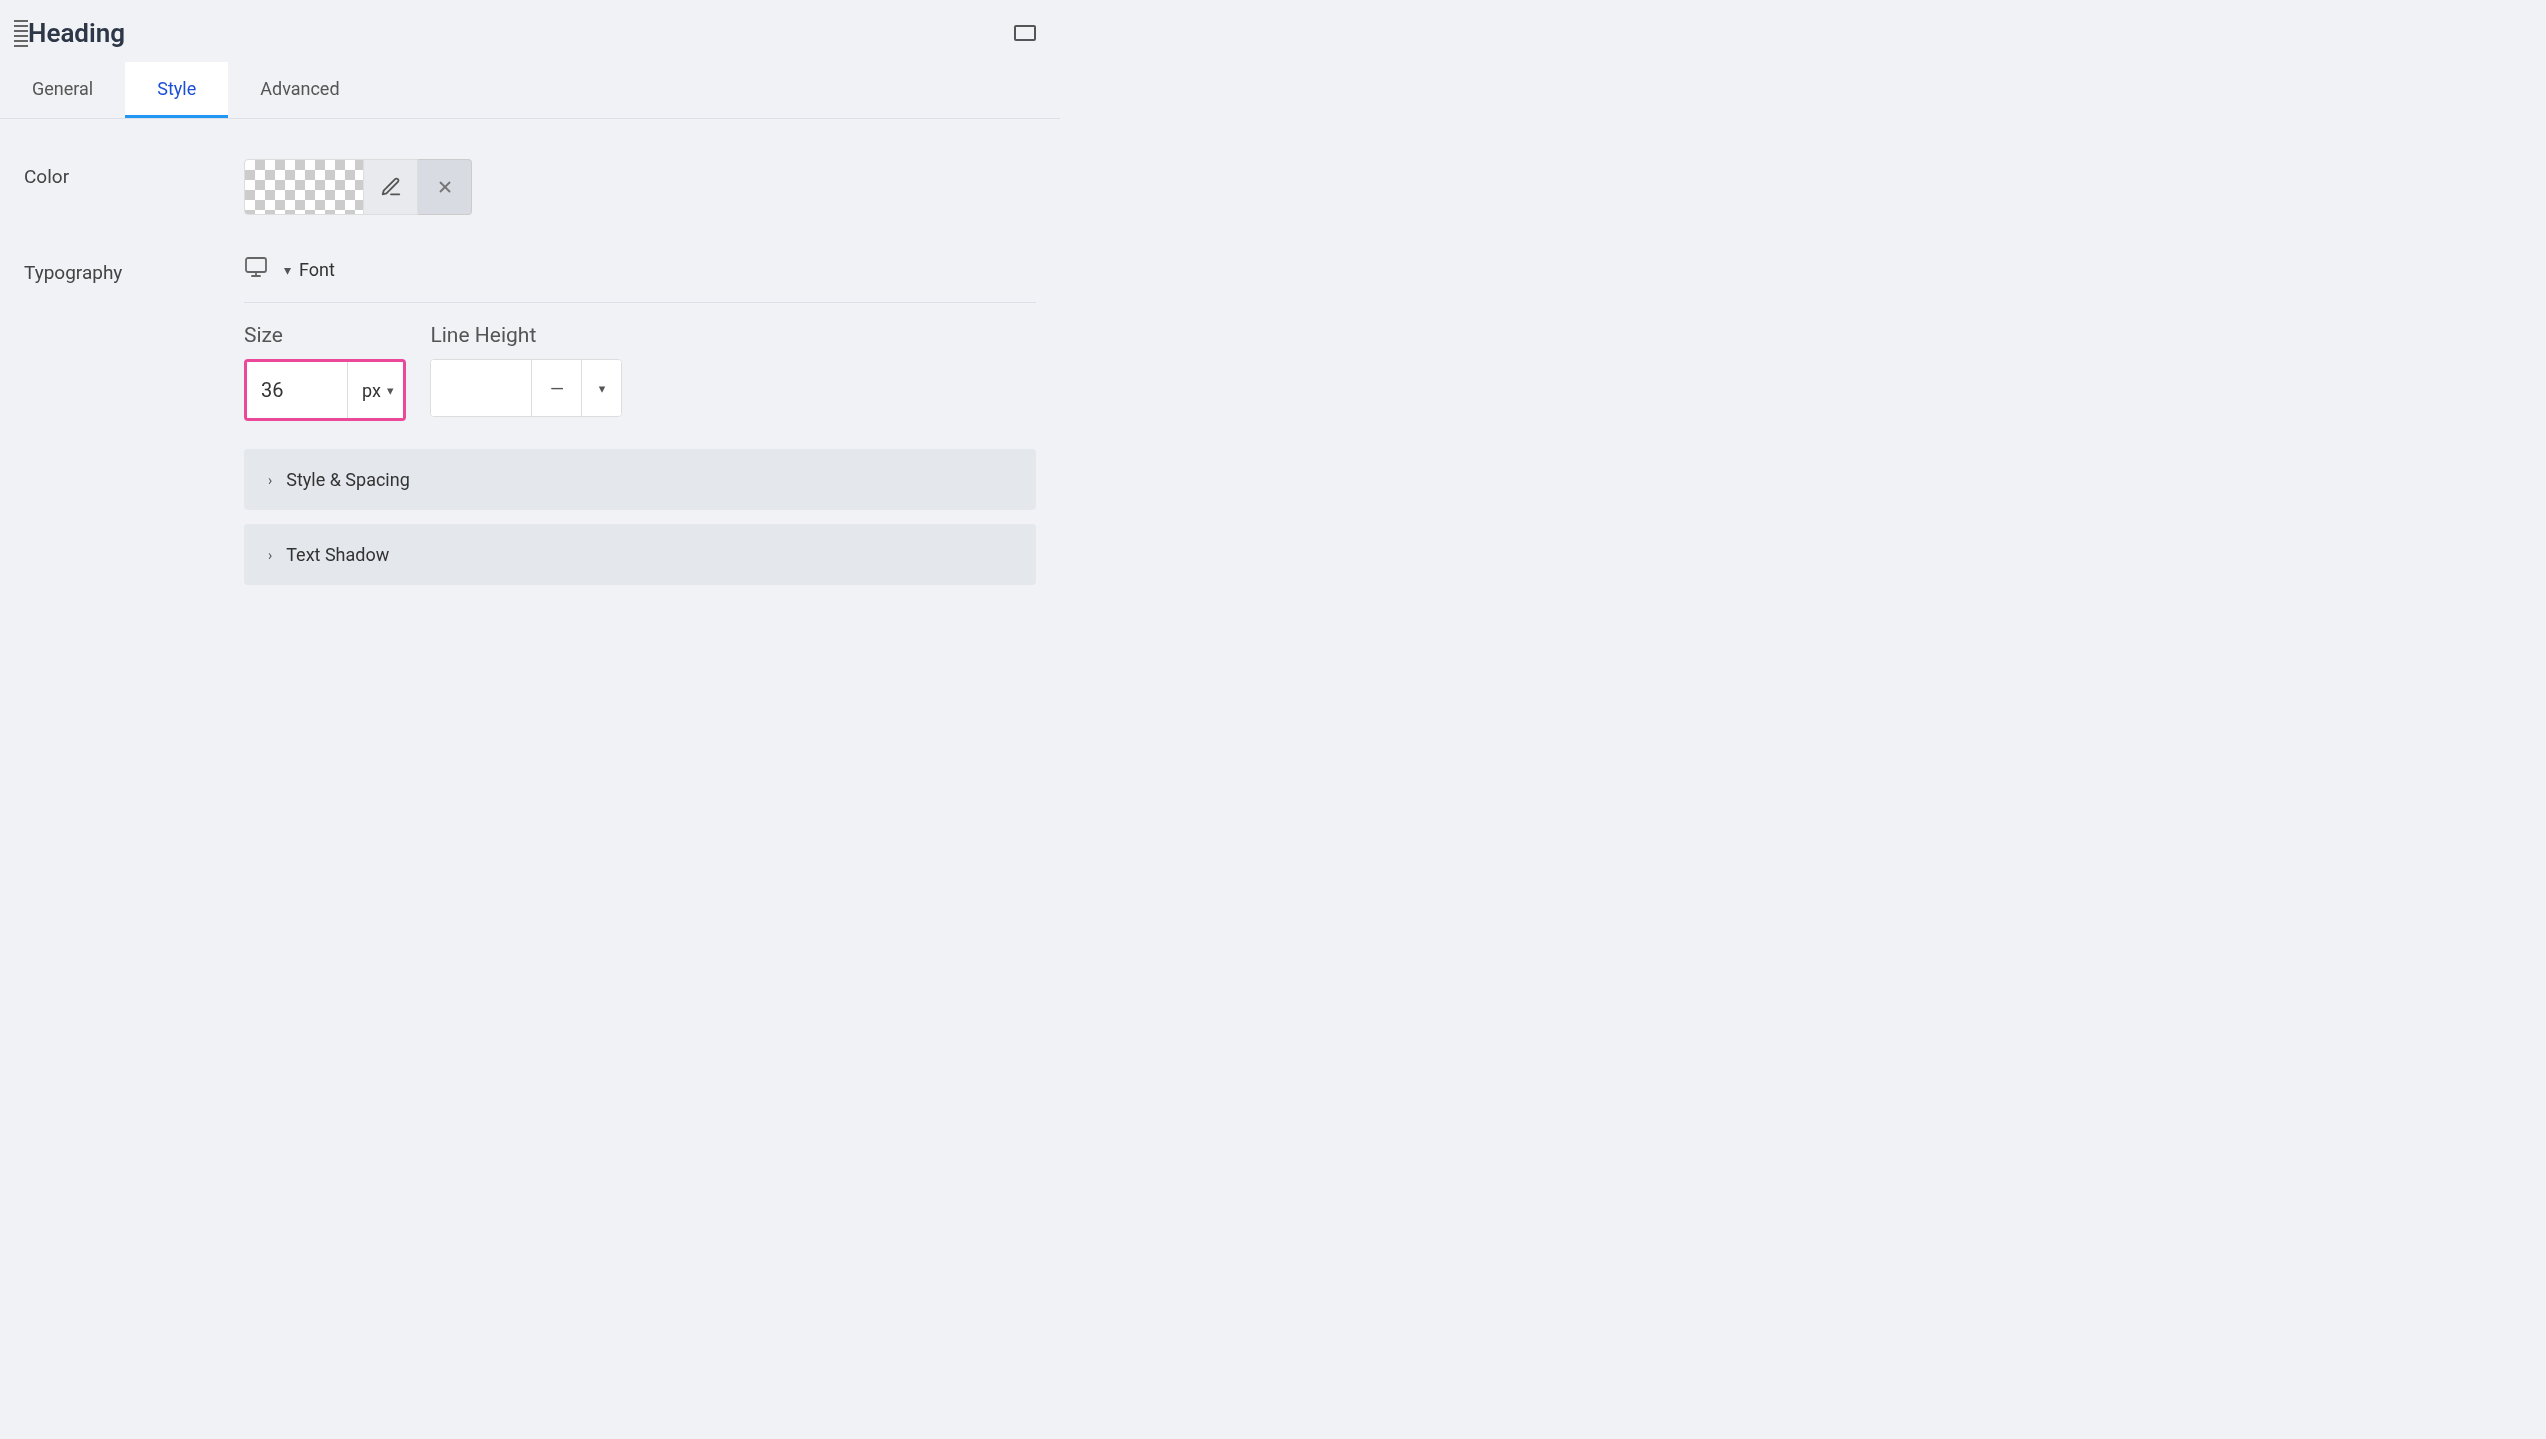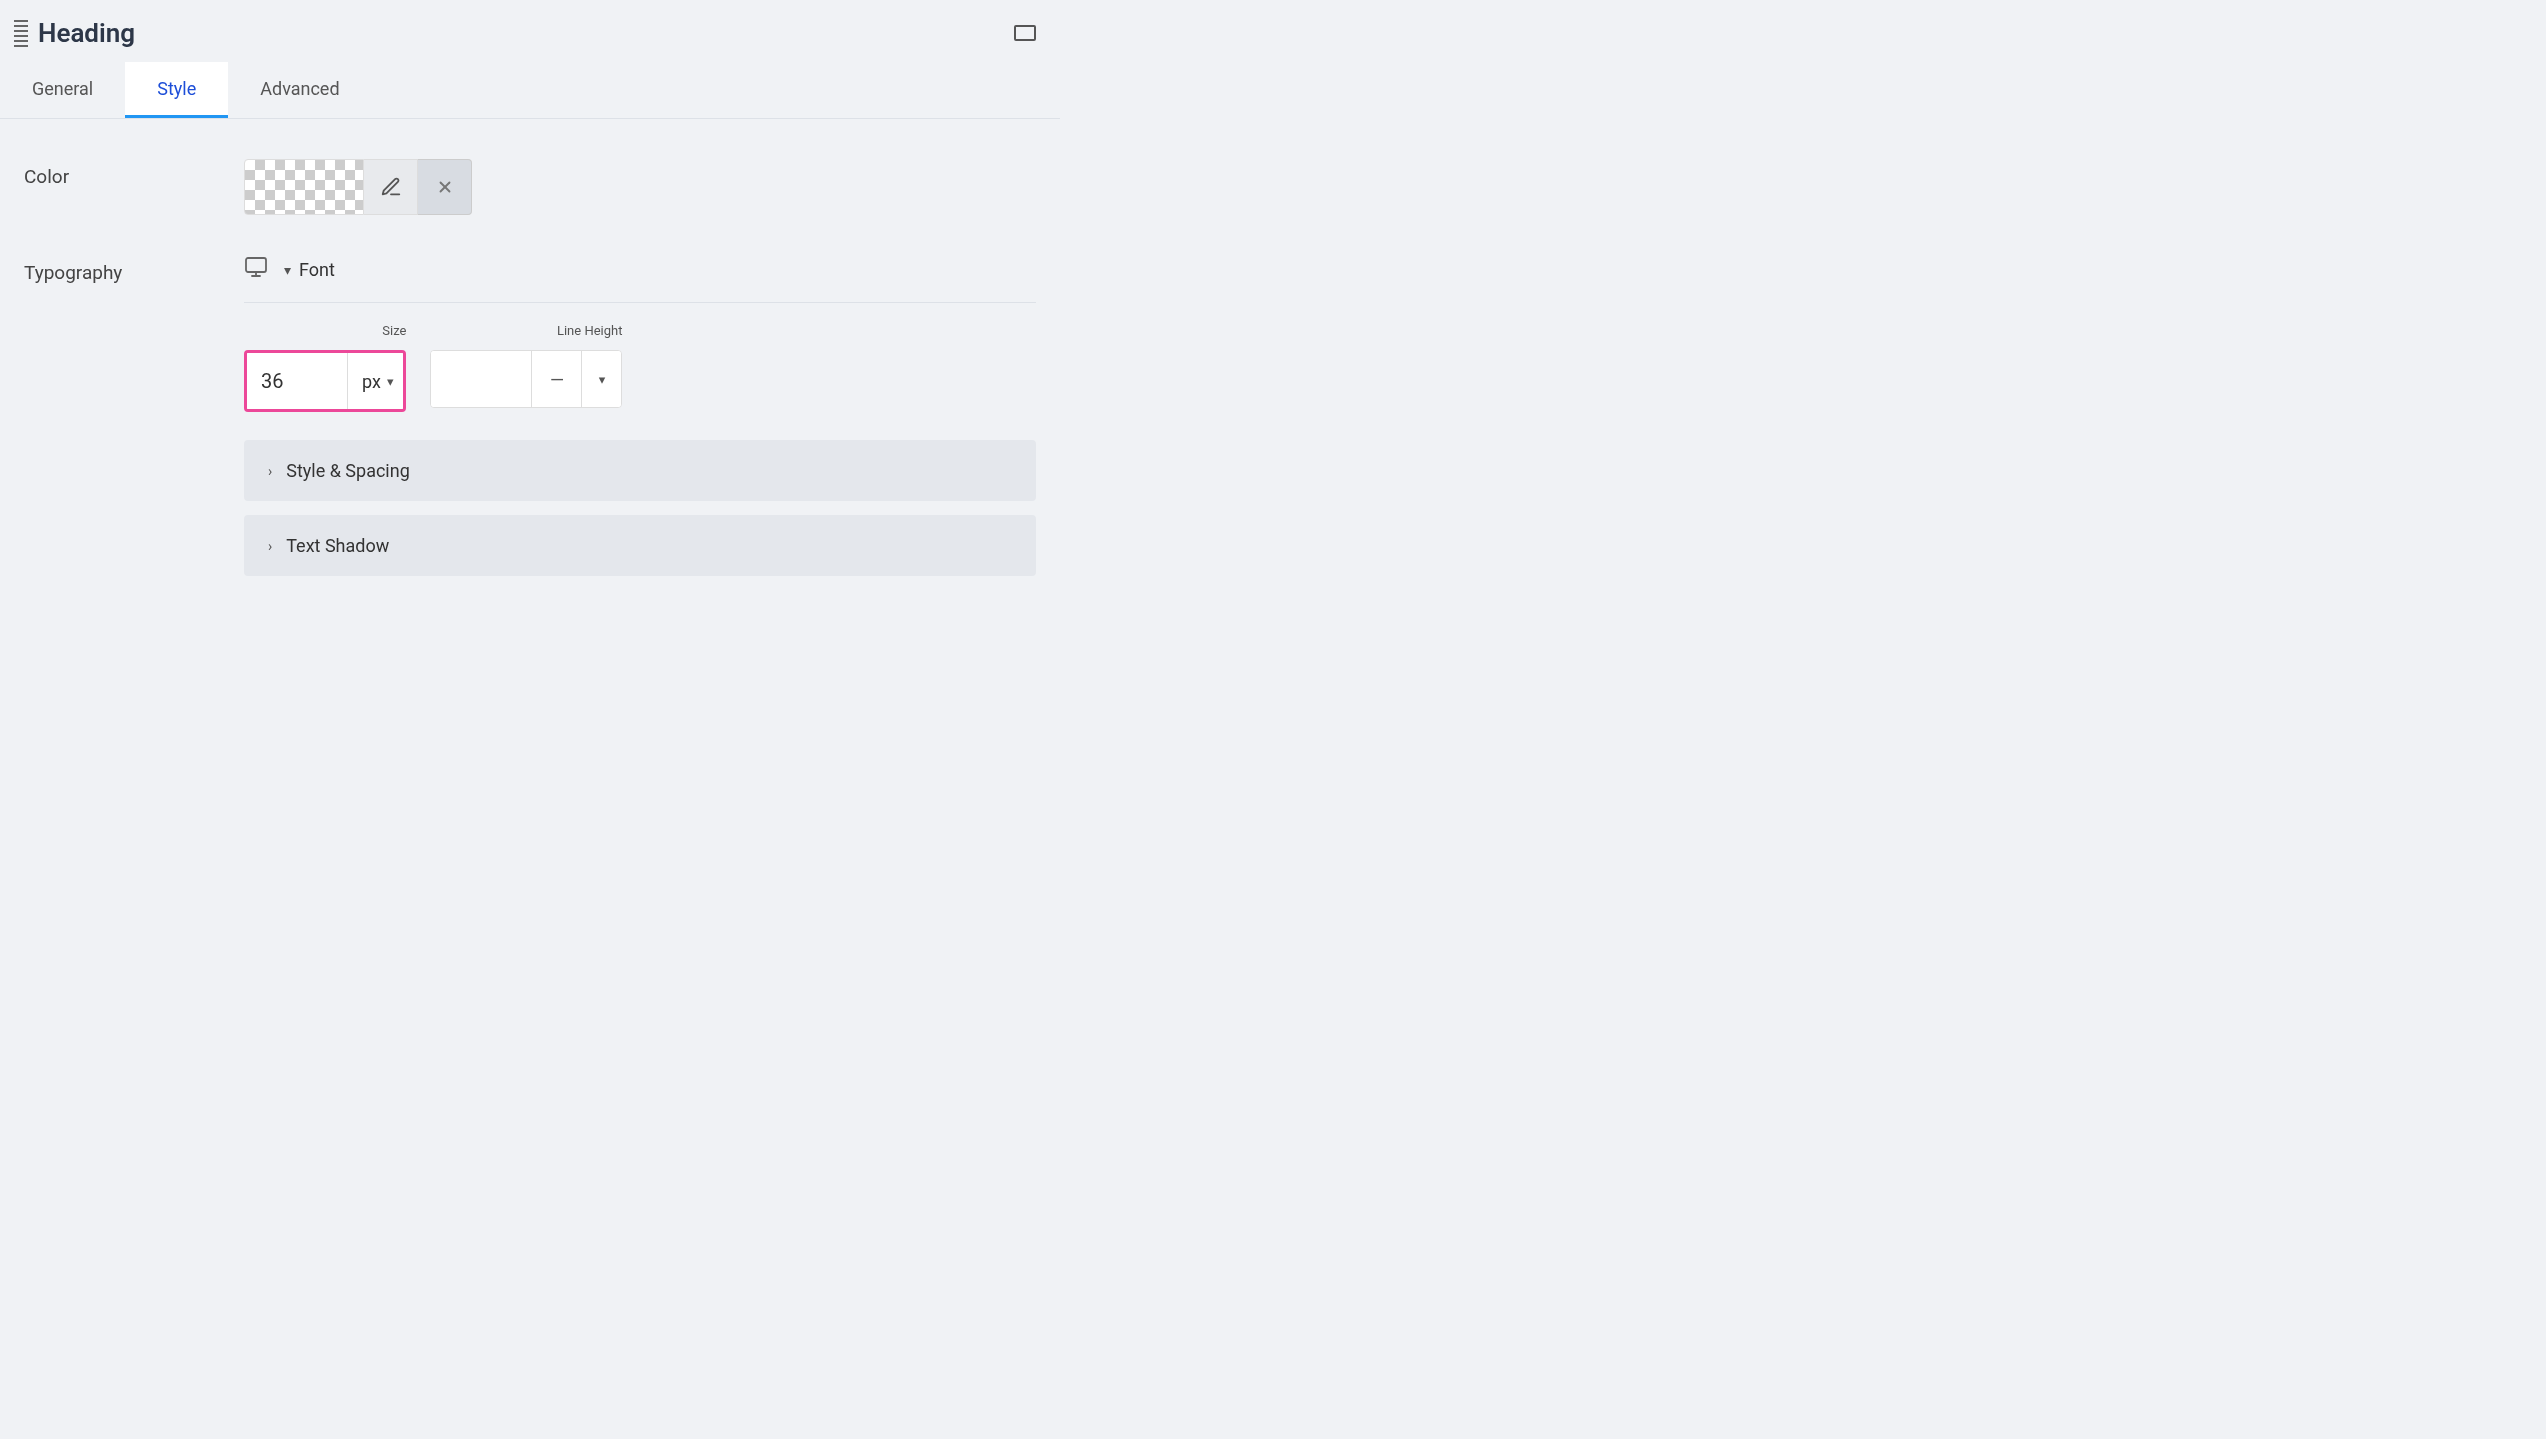--- a/index.html
+++ b/index.html
@@ -27,21 +27,20 @@
       display: flex;
       align-items: center;
       justify-content: space-between;
       padding: 18px 24px 14px 14px;
       background: #f0f2f5;
     }
 
     .panel-header-left {
       display: flex;
       align-items: center;
-      gap: 10px;
     }
 
     .drag-handle {
       display: flex;
       flex-direction: column;
       gap: 3px;
       cursor: grab;
     }
 
     .drag-handle span {
@@ -201,24 +200,23 @@
       gap: 24px;
     }
 
     .font-group {
       display: flex;
       flex-direction: column;
       gap: 8px;
     }
 
     .font-group-label {
-      font-size: 13px;
+      font-size: 21px;
       color: #555;
       margin-bottom: 4px;
-      text-align: right;
     }
 
     
     .size-input-group {
       display: flex;
       border: 3px solid #ec4899;
       border-radius: 4px;
       overflow: hidden;
     }
 

